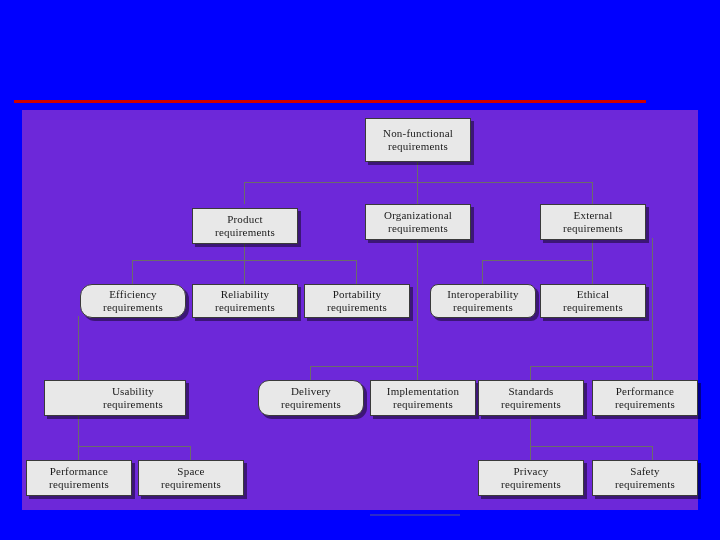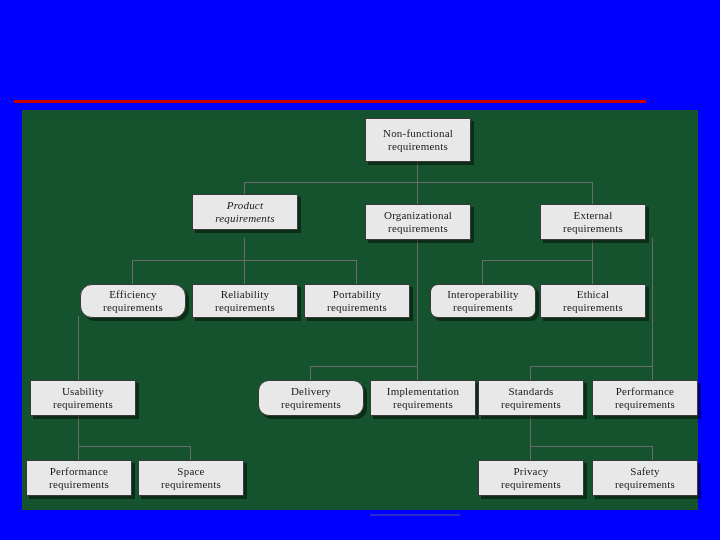--- a/index.html
+++ b/index.html
@@ -27,21 +27,21 @@
     left:14px; top:100px;
     width:632px; height:3px;
     background:#CC0000;
   }
 
   
   .canvas{
     position:absolute;
     left:22px; top:110px;
     width:676px; height:400px;
-    background:#14532d;
+    background:#6d28d9;
   }
 
   
   .ln{position:absolute;background:#6b6b6b;}
   .lnh{height:1px;}
   .lnv{width:1px;}
 
   
   .box{
     position:absolute;
@@ -116,21 +116,21 @@
     <div class="ln lnv" style="left:508px;top:304px;height:32px;"></div>
     <div class="ln lnh" style="left:508px;top:336px;width:122px;"></div>
     <div class="ln lnv" style="left:508px;top:336px;height:14px;"></div>
     <div class="ln lnv" style="left:630px;top:336px;height:14px;"></div>
 
     <div class="box" style="left:343px;top:8px;width:104px;height:42px;">
       <span>Non-functional</span>
       <span>requirements</span>
     </div>
 
-    <div class="box" style="left:170px;top:84px;width:104px;height:34px;font-style:italic;">
+    <div class="box" style="left:170px;top:98px;width:104px;height:34px;">
       <span>Product</span>
       <span>requirements</span>
     </div>
     <div class="box" style="left:343px;top:94px;width:104px;height:34px;">
       <span>Organizational</span>
       <span>requirements</span>
     </div>
     <div class="box" style="left:518px;top:94px;width:104px;height:34px;">
       <span>External</span>
       <span>requirements</span>
@@ -150,21 +150,21 @@
     </div>
     <div class="box" style="left:408px;top:174px;width:104px;height:32px;border-radius:8px;">
       <span>Interoperability</span>
       <span>requirements</span>
     </div>
     <div class="box" style="left:518px;top:174px;width:104px;height:32px;">
       <span>Ethical</span>
       <span>requirements</span>
     </div>
 
-    <div class="box" style="left:8px;top:270px;width:104px;height:34px;">
+    <div class="box" style="left:22px;top:270px;width:104px;height:34px;padding-left:36px;">
       <span>Usability</span>
       <span>requirements</span>
     </div>
     <div class="box" style="left:236px;top:270px;width:104px;height:34px;border-radius:11px;">
       <span>Delivery</span>
       <span>requirements</span>
     </div>
     <div class="box" style="left:348px;top:270px;width:104px;height:34px;">
       <span>Implementation</span>
       <span>requirements</span>

